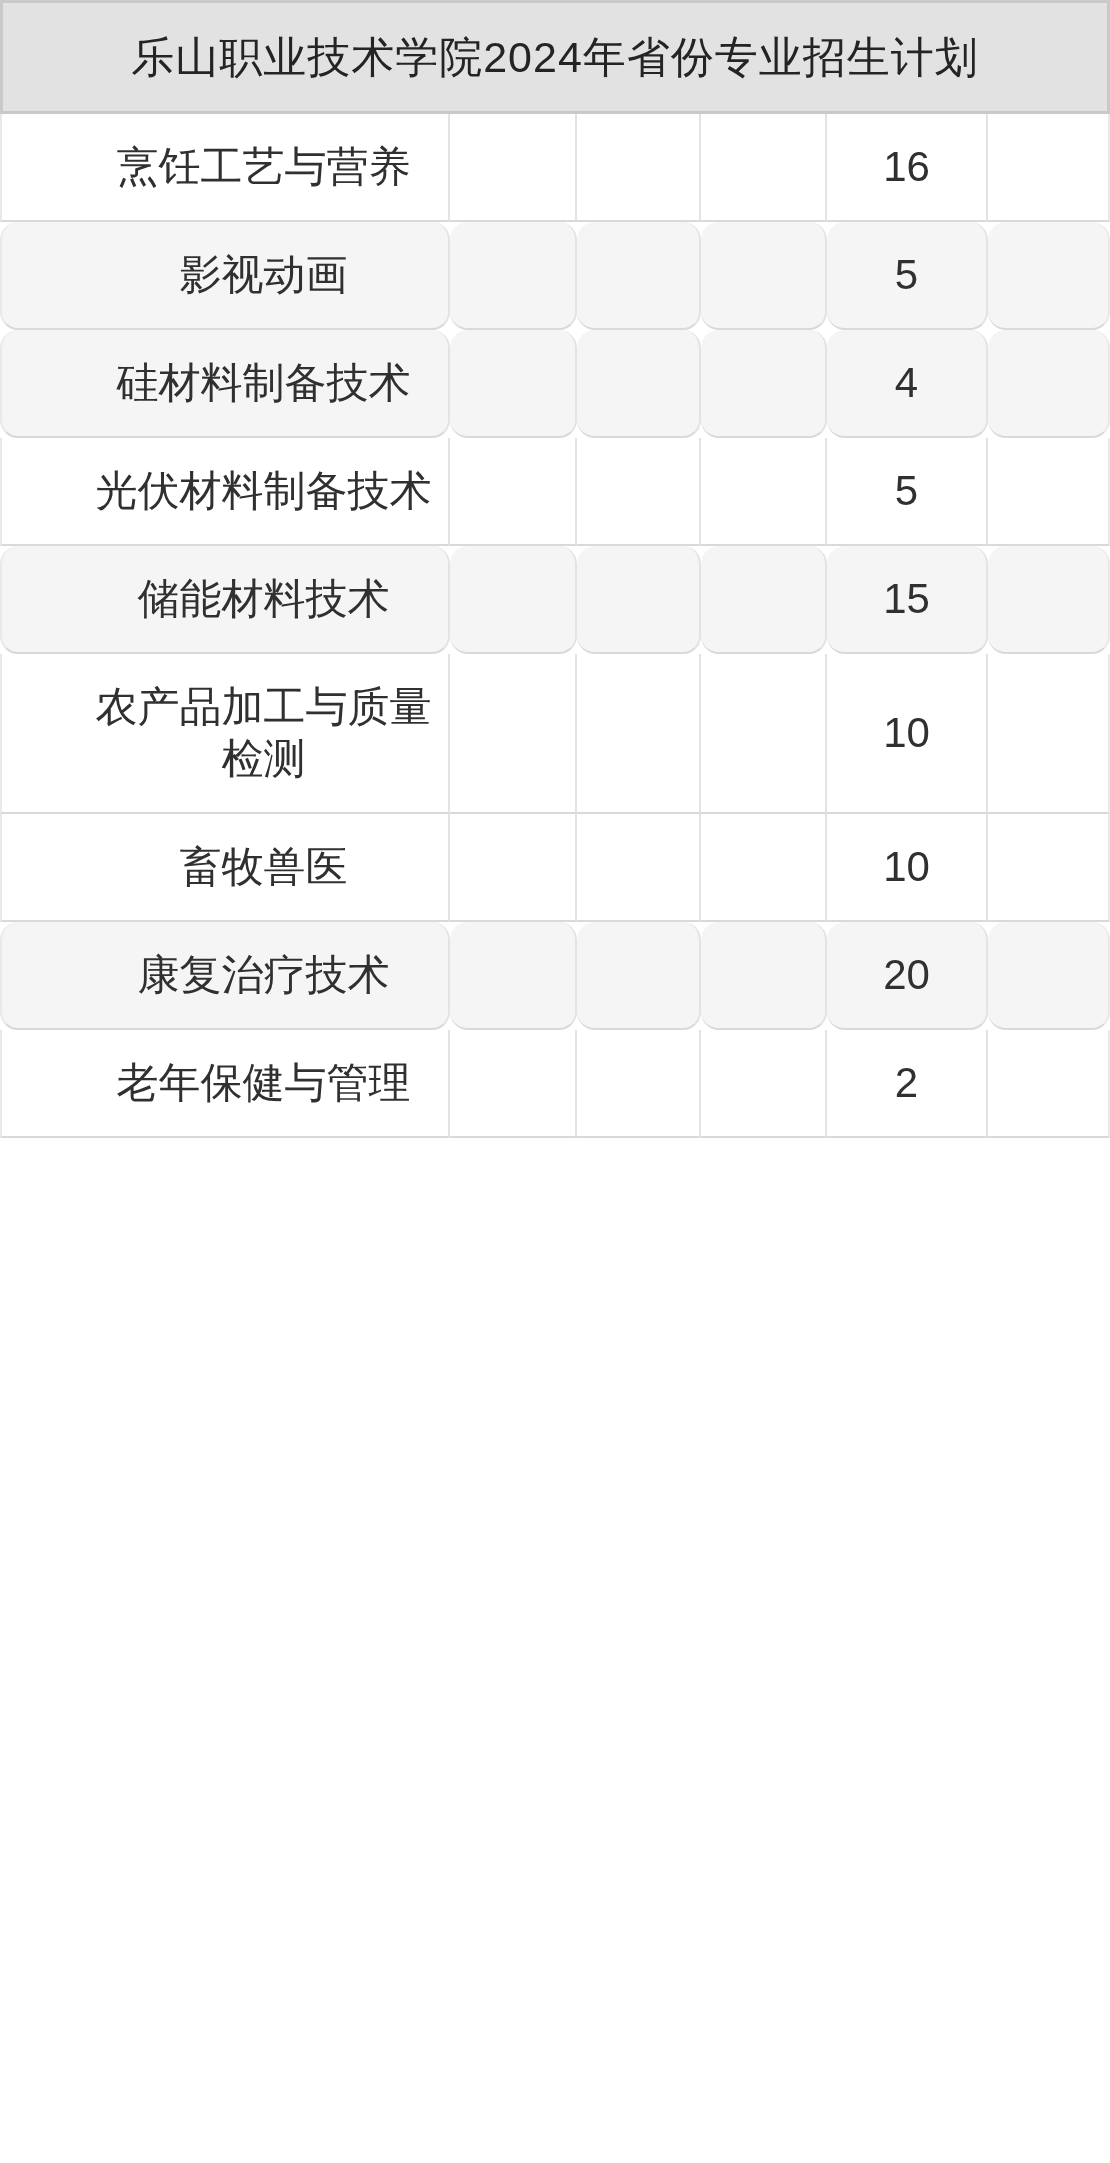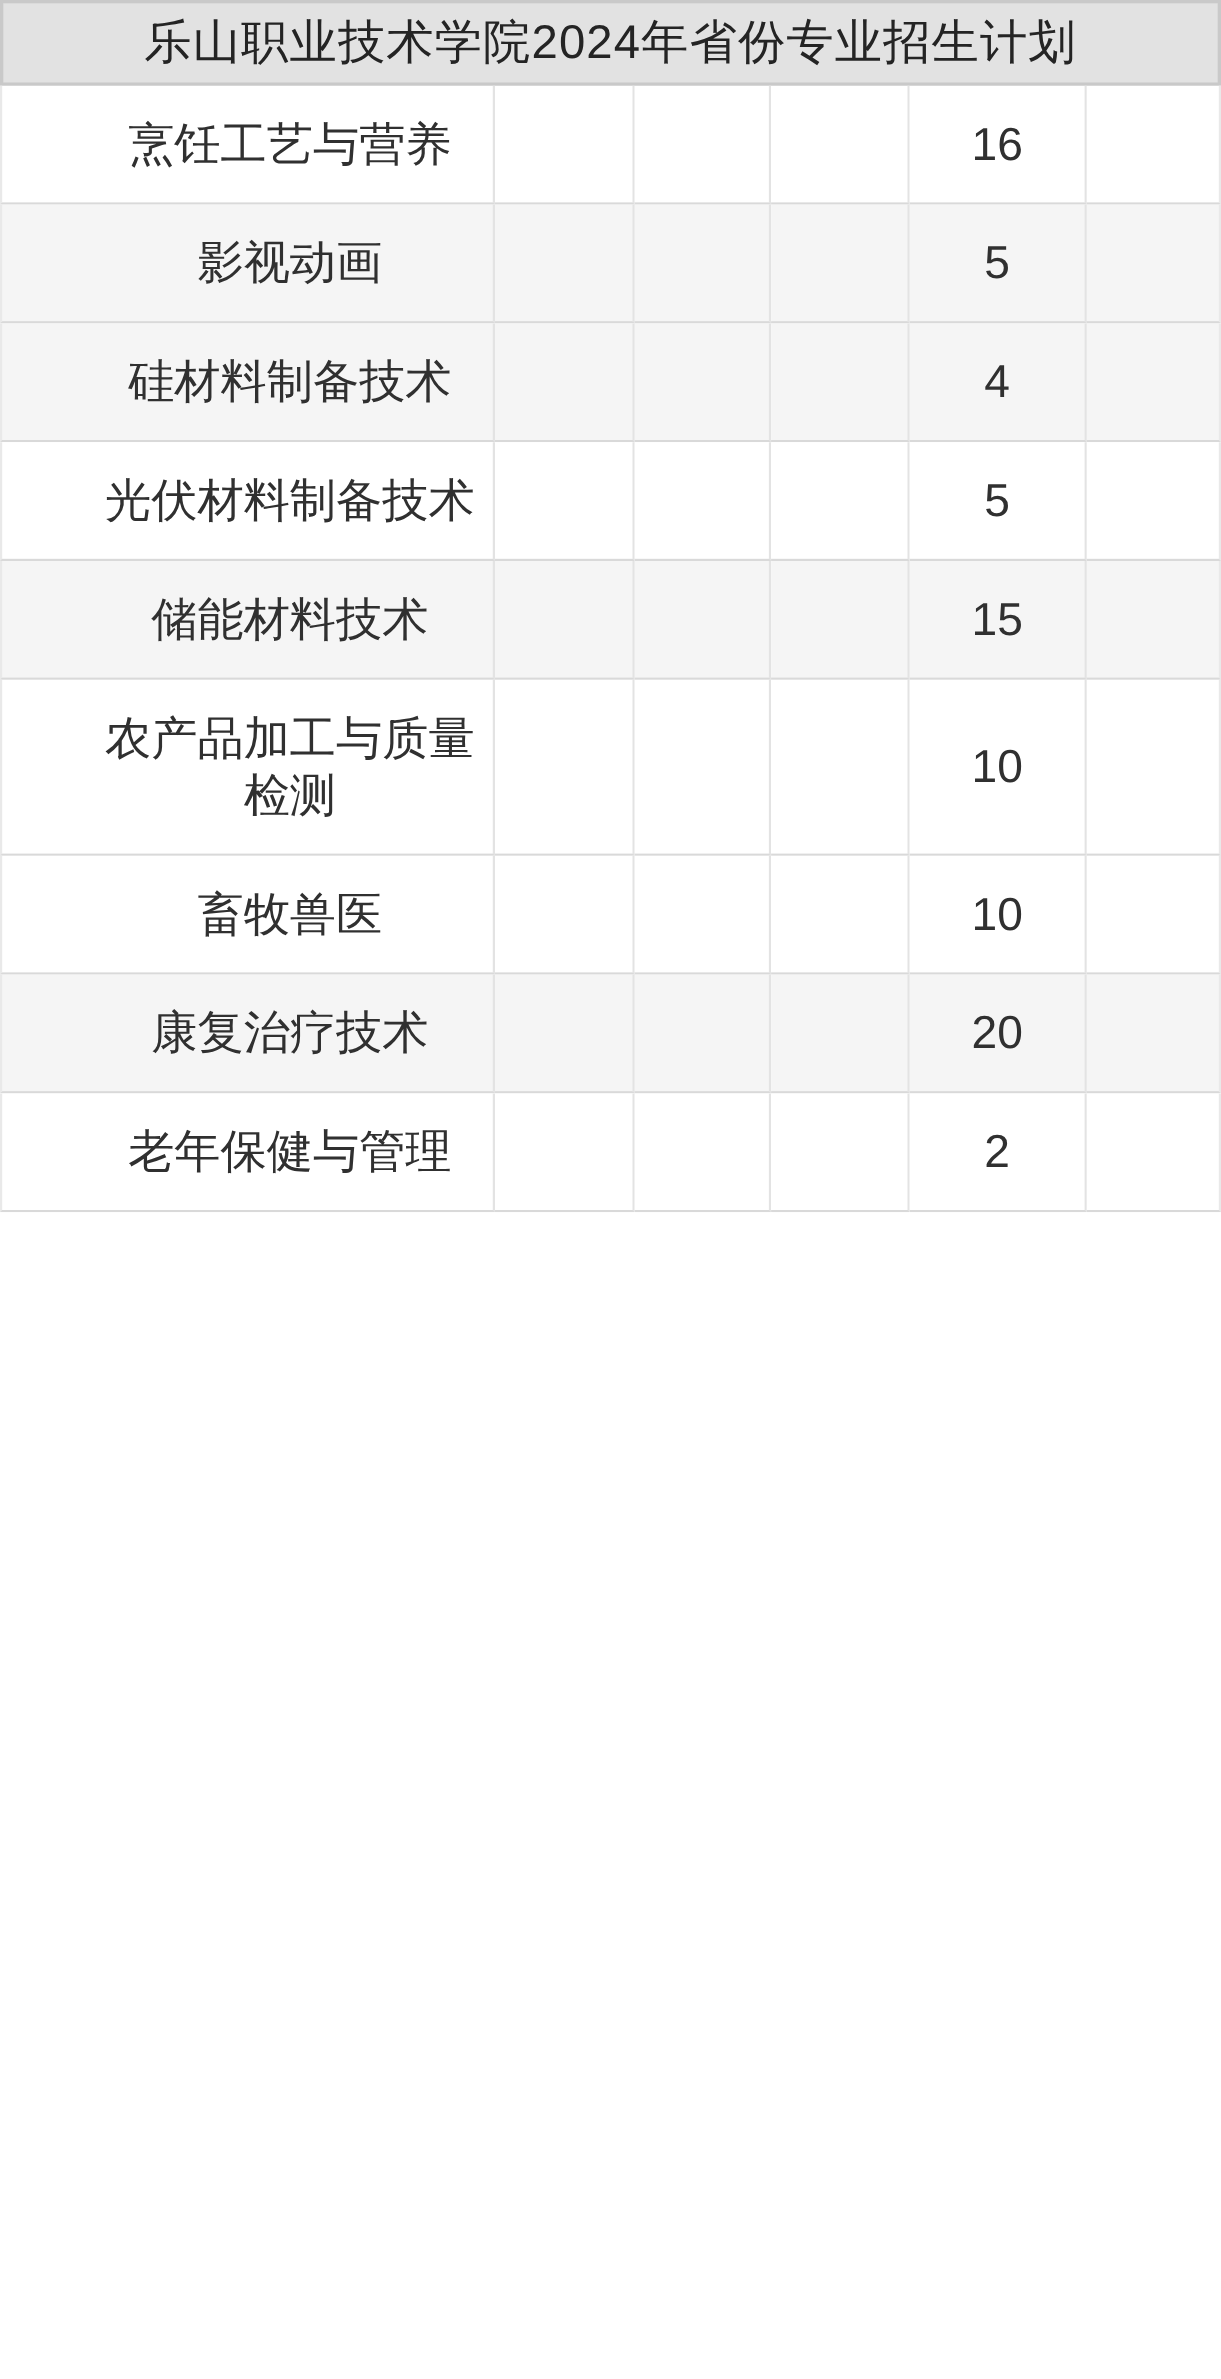--- a/index.html
+++ b/index.html
@@ -33,21 +33,21 @@
     vertical-align: middle;
     text-align: center;
     font-weight: 400;
   }
   th.title-cell {
     background: var(--title-bg);
     border: 3px solid var(--title-border);
     color: var(--title-text);
     font-size: 43px;
     line-height: 56px;
-    padding: 8px 10px;
+    padding: 26px 10px;
     letter-spacing: 1px;
   }
   td {
     font-size: 42px;
     line-height: 52px;
     color: var(--text);
     background: var(--row-bg);
     border-bottom: 2px solid var(--h-border);
     border-right: 2px solid var(--v-border);
     padding: 27px 8px;
@@ -56,20 +56,21 @@
     border-left: 2px solid var(--outer-border);
     padding-left: 85px;
     word-break: break-all;
     text-align: center;
   }
   td:last-child {
     border-right: 2px solid var(--outer-border);
   }
   tr.alt td {
     background: var(--row-alt-bg);
+    border-radius: 18px;
   }
 </style>
 </head>
 <body>
 
 <div class="page">
   <table class="enroll">
     <colgroup>
       <col style="width:450px">
       <col style="width:127px">

